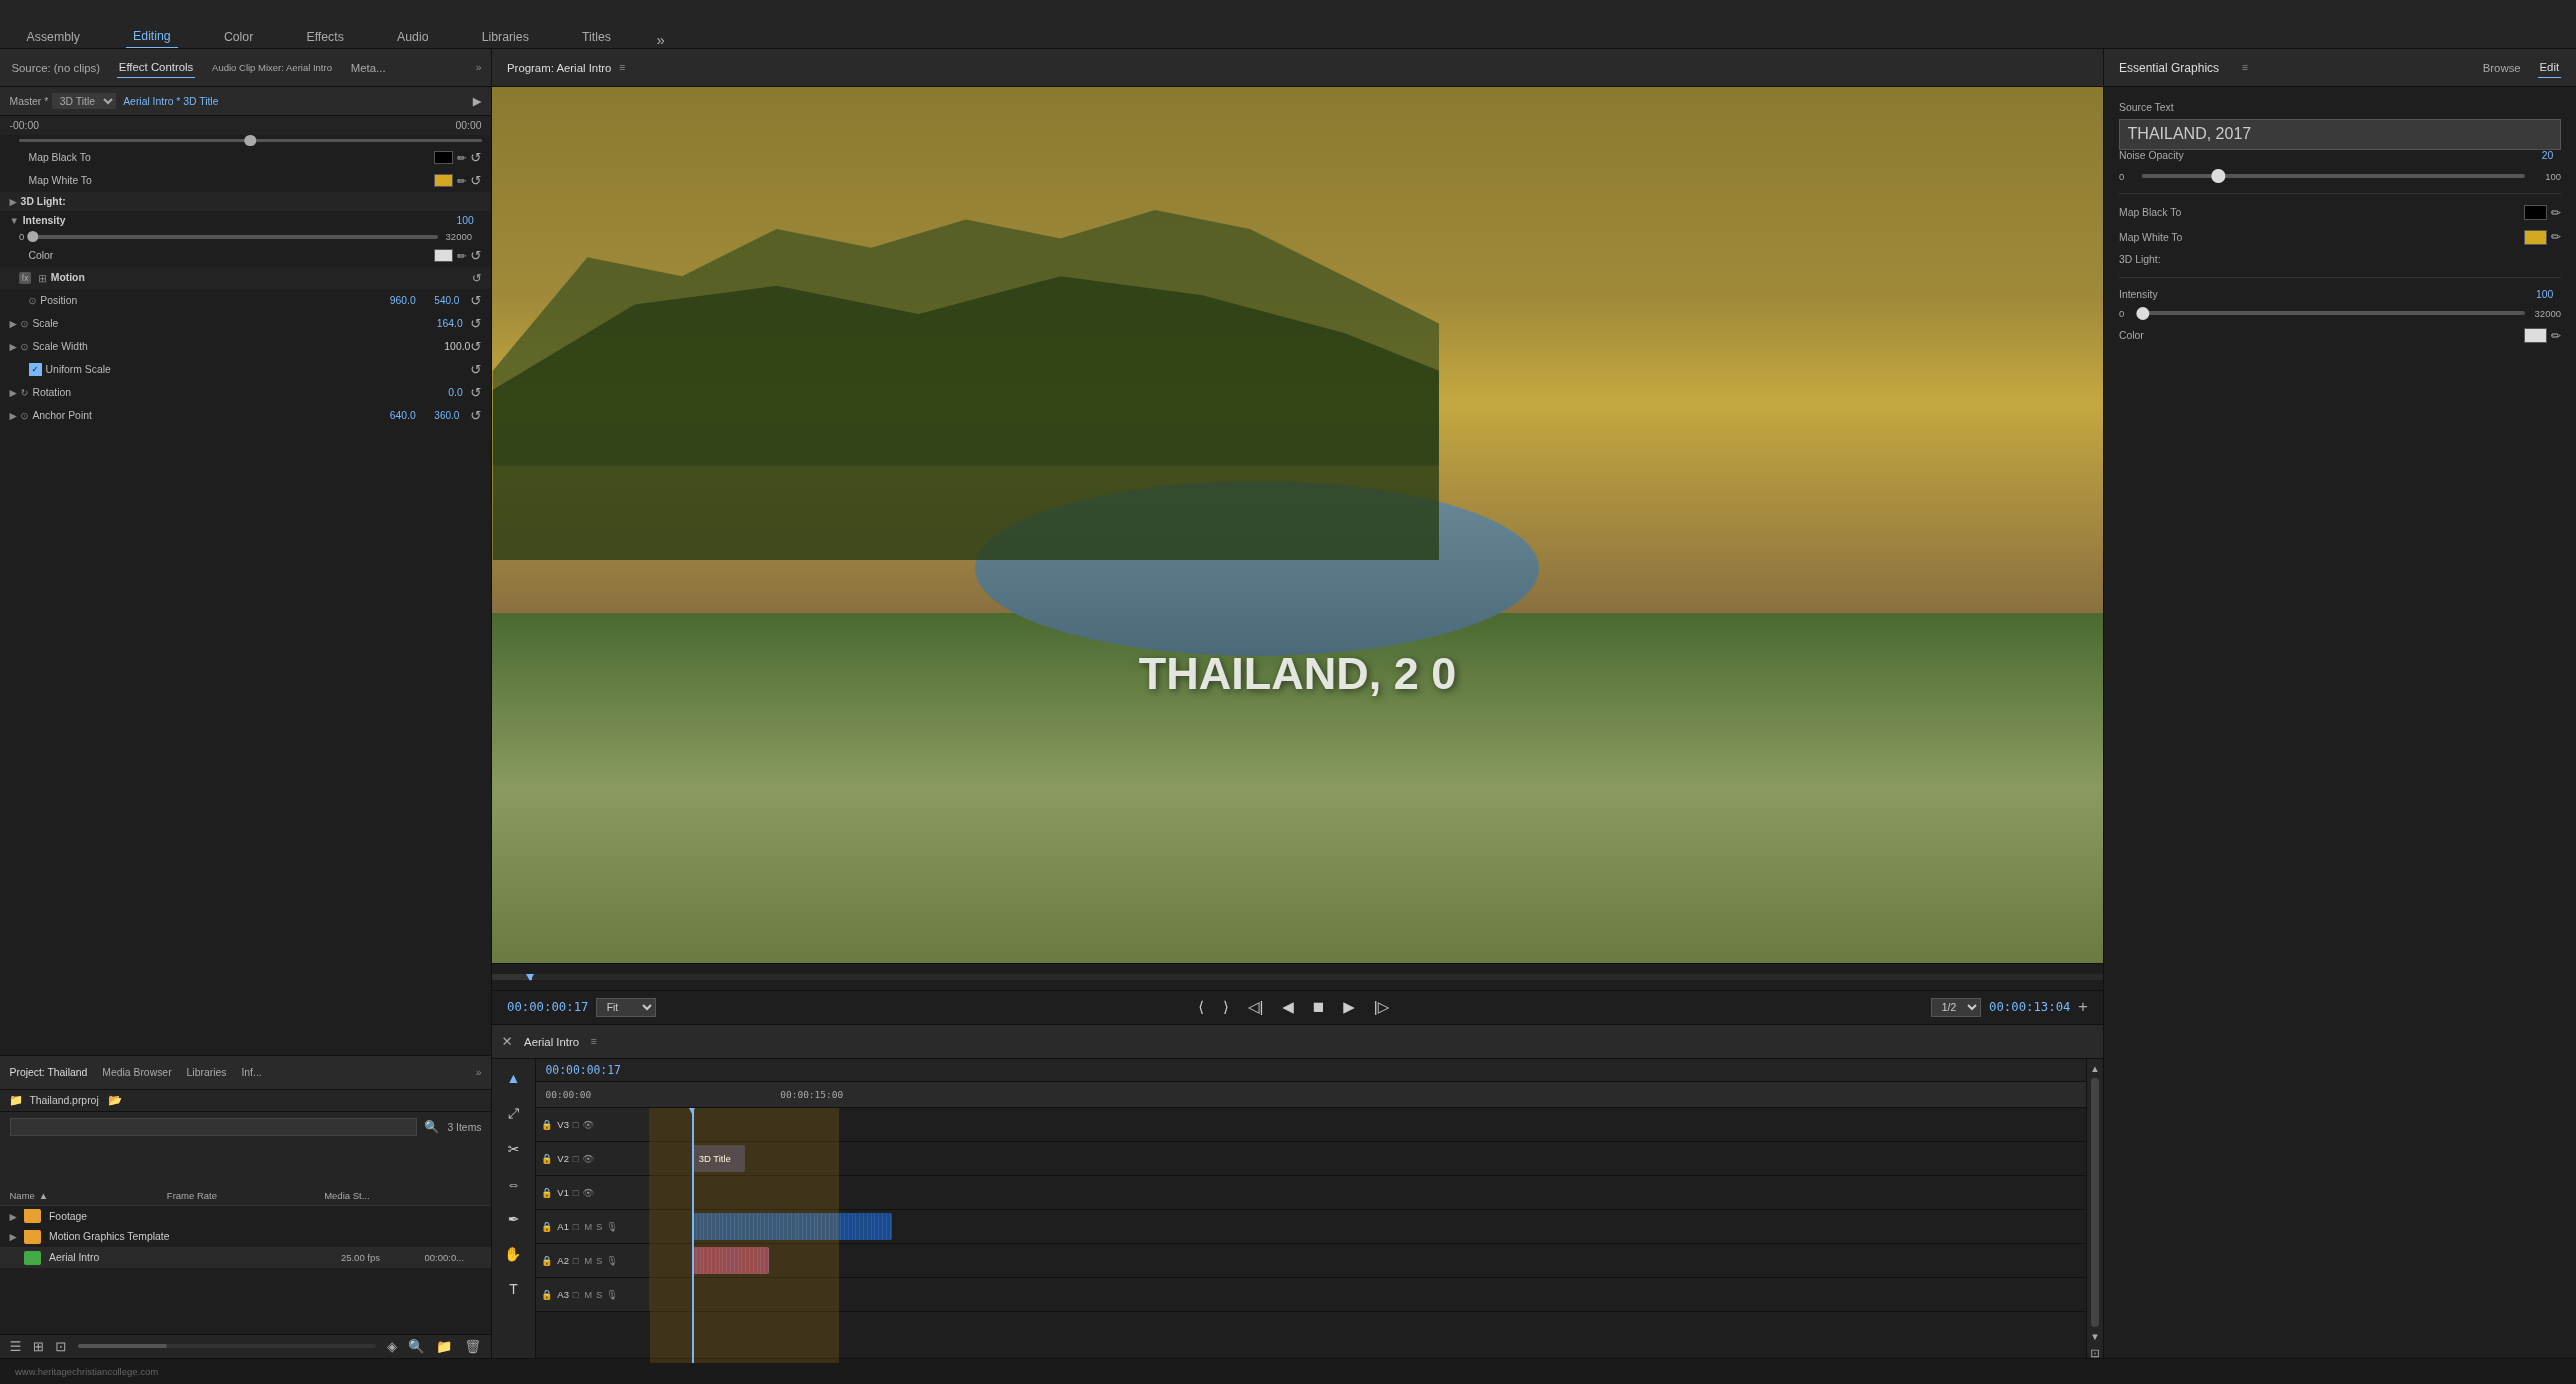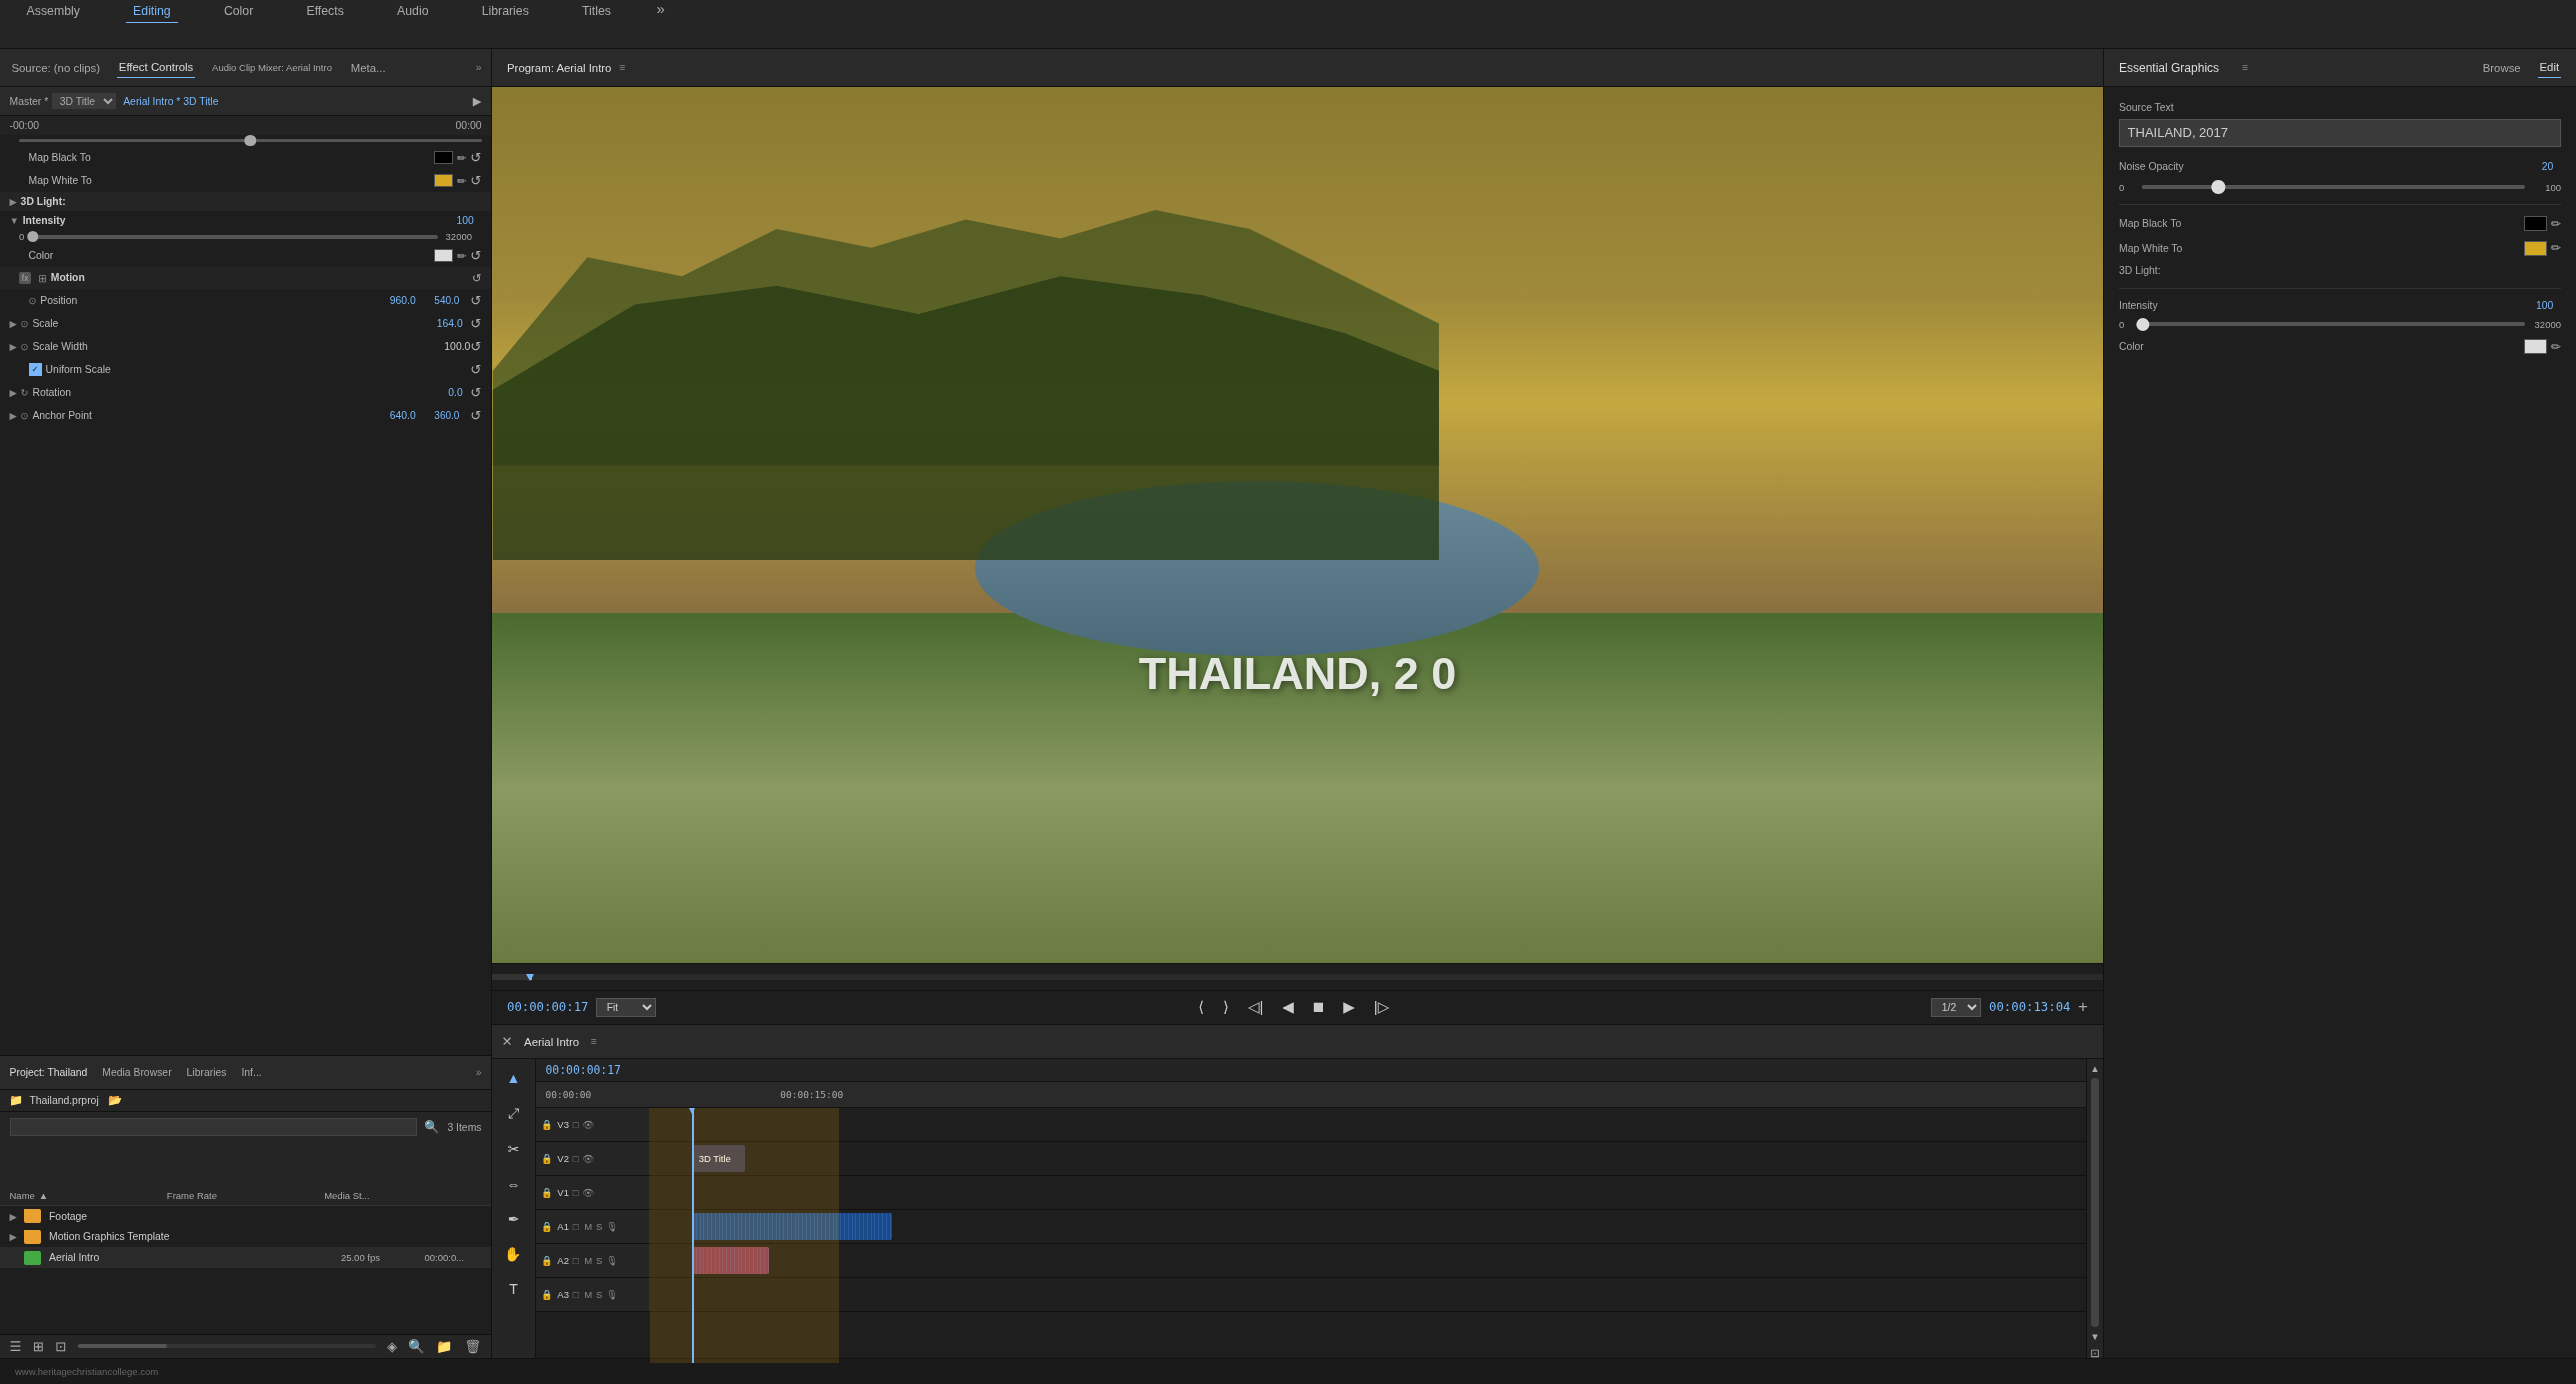--- a/index.html
+++ b/index.html
@@ -12,21 +12,21 @@
       height: 1384px;
       overflow: hidden;
       position: relative;
     }
 
     
     .top-nav {
       background: #252525;
       height: 49px;
       display: flex;
-      align-items: flex-start;
+      align-items: flex-end;
       padding: 0 19px;
       gap: 38px;
       border-bottom: 0.9px solid #111;
     }
     .top-nav-item {
       color: #aaa;
       font-size: 12.3px;
       cursor: pointer;
       padding: 3.8px 7.6px;
     }
@@ -720,24 +720,24 @@
     .eg-source-text-label {
       color: #aaa;
       font-size: 10.4px;
       margin-bottom: 5.7px;
     }
     .eg-source-text-input {
       width: 100%;
       background: #3a3a3a;
       border: 0.9px solid #555;
       color: #ccc;
-      font-size: 13px;
+      font-size: 16px;
       padding: 5.7px 7.6px;
       outline: none;
-      margin-bottom: 14px;
+      margin-bottom: 0;
     }
     .eg-prop-row {
       display: flex;
       align-items: center;
       margin-bottom: 9.5px;
     }
     .eg-prop-label {
       color: #aaa;
       font-size: 10.4px;
       flex: 1;

